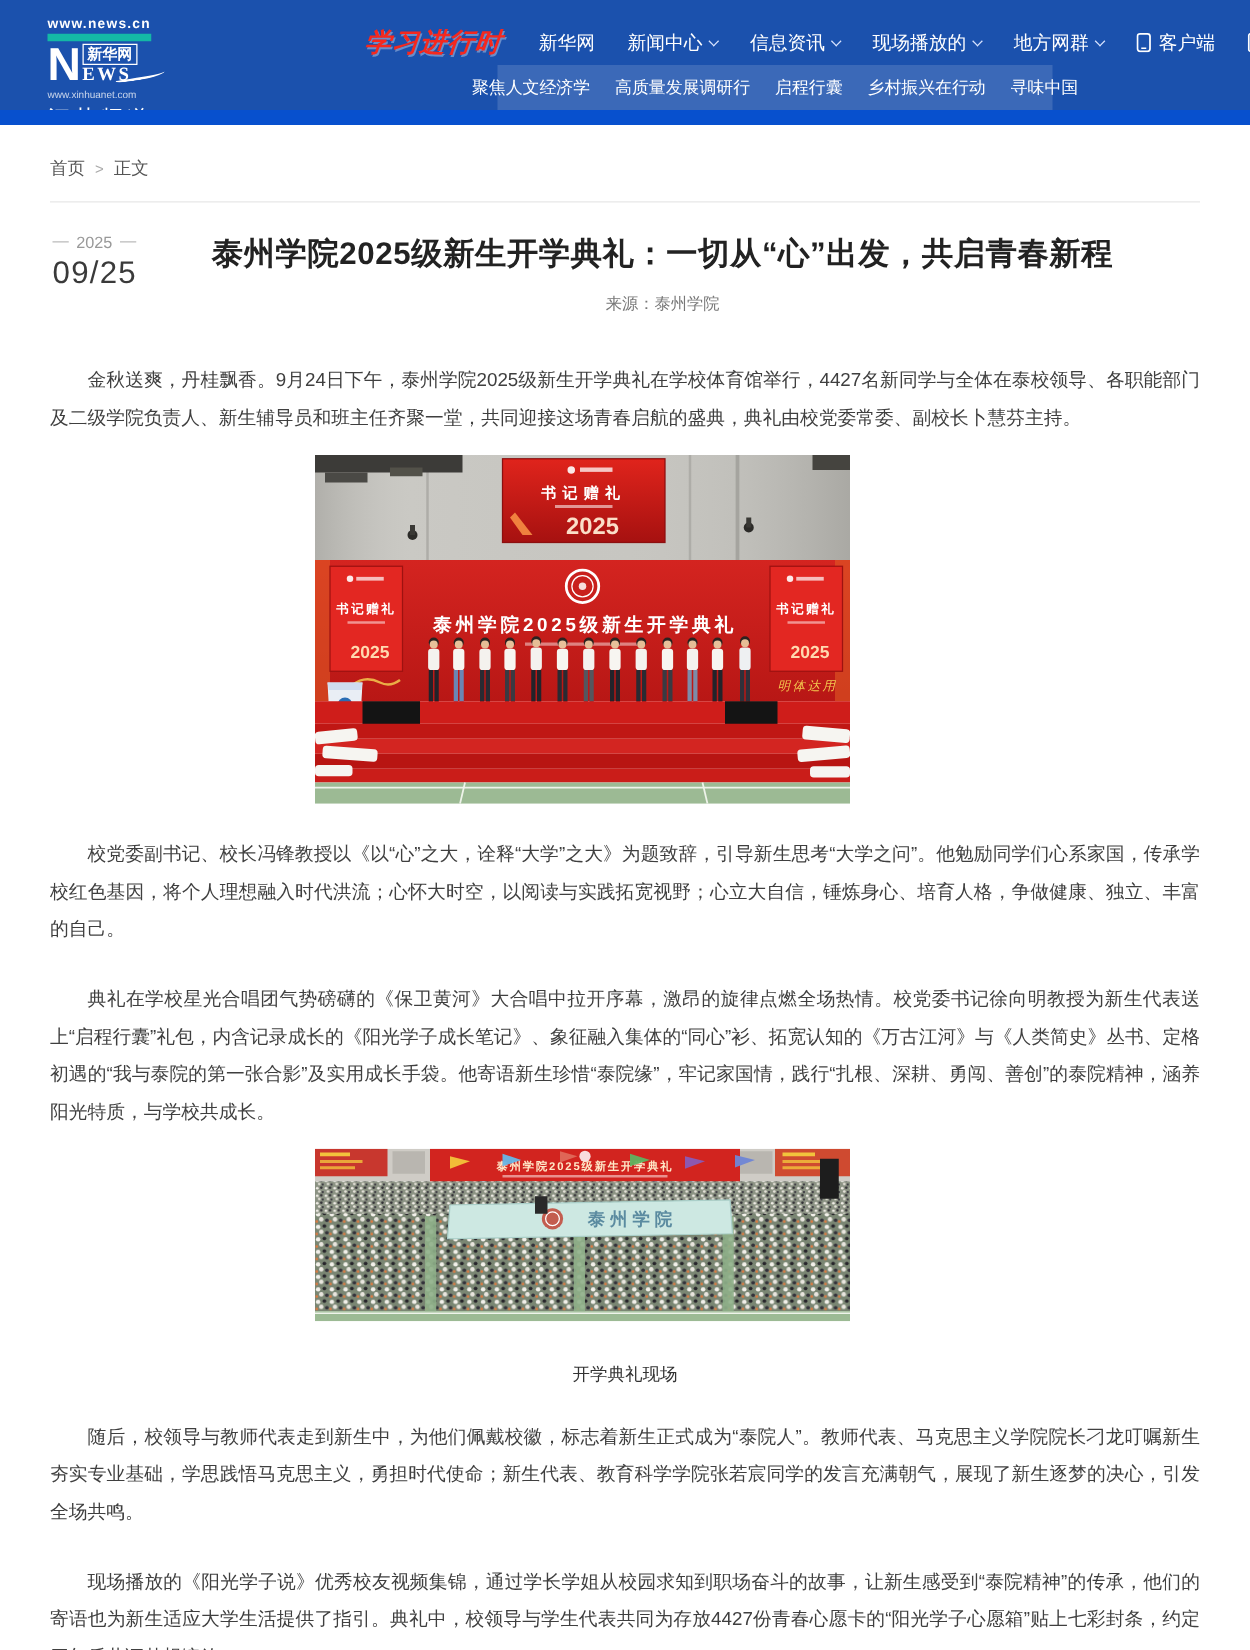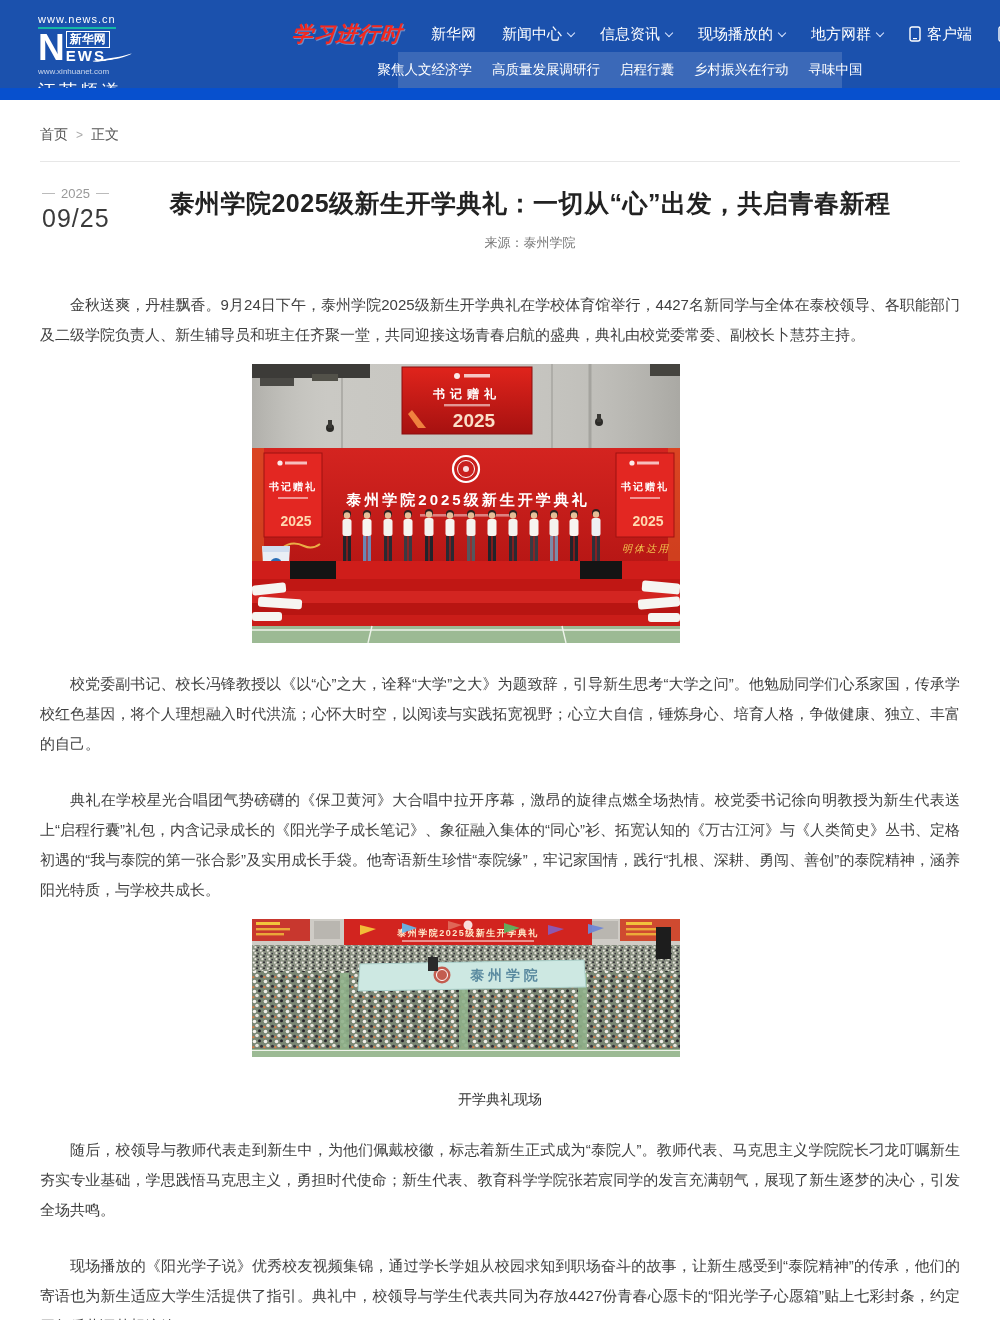--- a/index.html
+++ b/index.html
@@ -6,26 +6,26 @@
   html,body { background:#fff; }
   body {
     width: 1000px;
     font-family: "Liberation Sans", "DejaVu Sans", sans-serif;
     color:#3f3f3f;
   }
   
   .site-header { position:relative; height:100px; background:#1b51ad; overflow:hidden; }
   .header-band { position:absolute; left:0; right:0; bottom:0; height:12px; background:#0750ce; }
   .logo-block { position:absolute; left:38px; top:9px; color:#fff; }
-  .logo-url1 { font-size:11px; font-weight:normal; letter-spacing:1px; border-bottom:2px solid #14b8a6; padding-bottom:2px; display:inline-block; }
+  .logo-url1 { font-size:11px; font-weight:bold; letter-spacing:1px; border-bottom:6px solid #14b8a6; padding-bottom:2px; display:inline-block; }
   .nlogo { display:flex; align-items:flex-start; margin-top:2px; }
   .nlogo .n { font-size:37px; font-weight:bold; line-height:34px; }
   .nlogo .stack { display:flex; flex-direction:column; margin-left:1px; }
   .nlogo .xin { font-size:12px; font-weight:bold; border:1.5px solid #fff; padding:0 3px; line-height:15px; }
-  .nlogo .ews { font-size:15px; font-weight:bold; letter-spacing:2px; line-height:16px; position:relative; }
+  .nlogo .ews { font-size:15px; font-weight:bold; letter-spacing:2px; line-height:16px; position:relative;font-family:Liberation Serif, serif; }
   .nlogo .swoosh { position:absolute; left:26px; top:6px; width:40px; height:6px; border-bottom:2.5px solid #fff; border-radius:0 0 100% 40%; transform:rotate(-8deg); }
   .logo-url2 { font-size:8px; opacity:.75; margin-top:2px; }
   .channel-name { font-size:18px; letter-spacing:3px; margin-top:3px; }
 
   .nav-row { position:absolute; left:292px; top:20px; display:flex; align-items:center; }
   .campaign { font-style:italic; font-weight:bold; color:#f5281e; font-size:21px; letter-spacing:1px;
               text-shadow:1px 1px 0 rgba(255,255,255,.35); transform:skewX(-6deg); margin-right:16px; white-space:nowrap; }
   .nav-item { color:#fff; font-size:15px; text-decoration:none; margin:0 13px; white-space:nowrap; display:inline-flex; align-items:center; cursor:pointer; }
   .chev { width:6px; height:6px; border-right:1.5px solid #d9e4ff; border-bottom:1.5px solid #d9e4ff; transform:rotate(45deg); display:inline-block; margin-left:6px; margin-top:-3px; }
   .app-icon { margin-right:6px; display:inline-block; }

